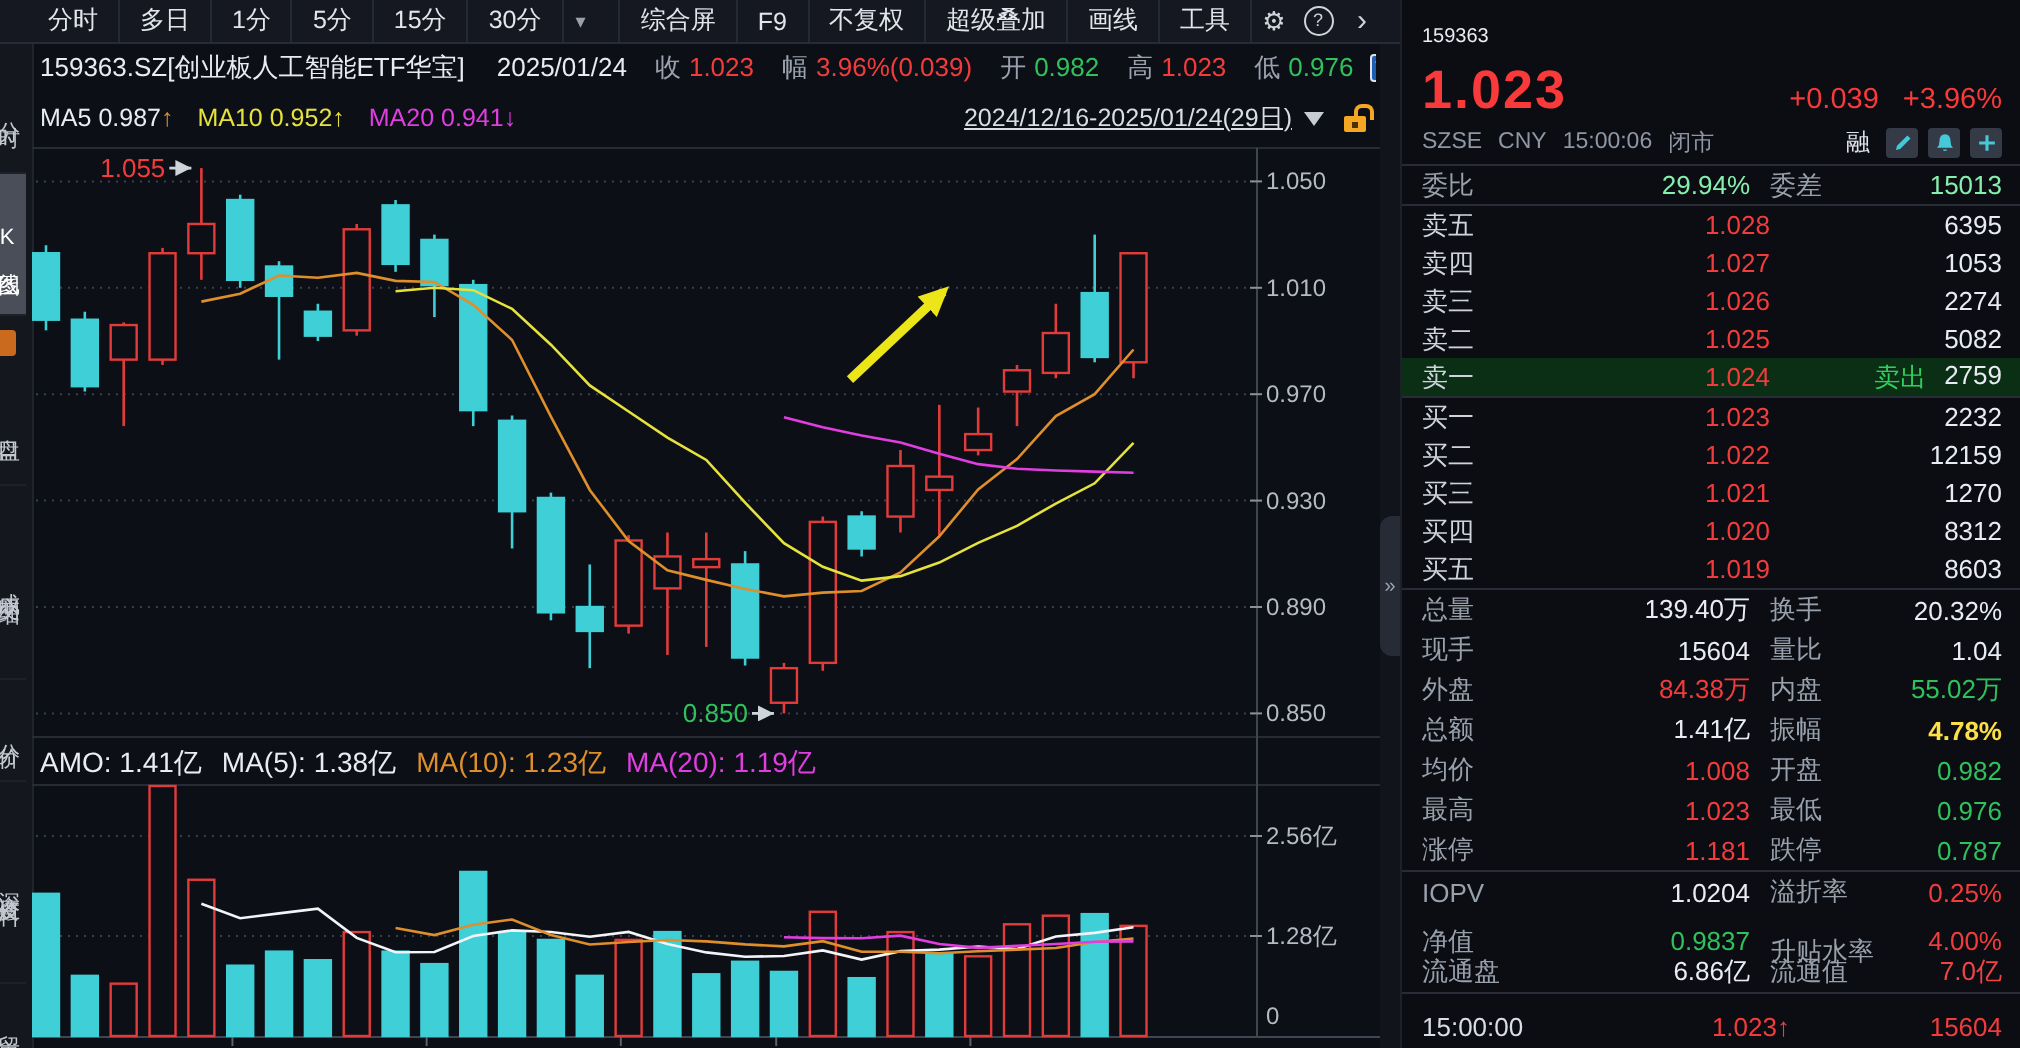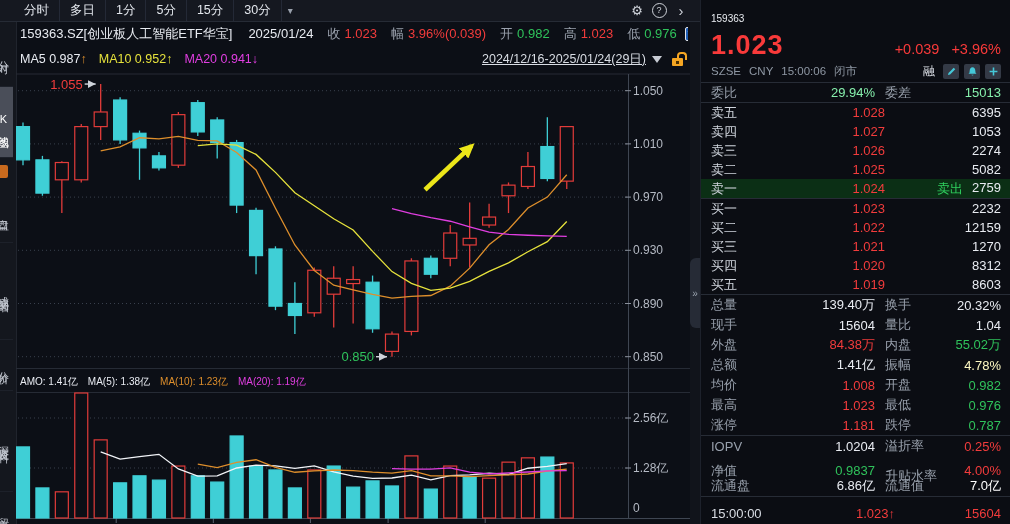--- a/index.html
+++ b/index.html
@@ -38,21 +38,21 @@
   .ma-row .grp{margin-right:12px;}
   .ma5c{color:#e9ecf2;} .ma5a{color:#de8f2c;}
   .ma10c{color:#e6e23c;} .ma20c{color:#e03ee0;}
   .range-box{margin-left:auto;display:flex;align-items:center;}
   .range-txt{color:#d9dde4;text-decoration:underline;font-size:12.5px;}
   .tri-down{width:0;height:0;border-left:5px solid transparent;border-right:5px solid transparent;border-top:7px solid #c8ccd4;margin-left:6px;}
   .lock{position:relative;width:12px;height:14px;margin-left:10px;}
   .lock-body{position:absolute;bottom:0;left:0;width:11px;height:8px;background:#f5a623;border-radius:1px;}
   .lock-body:after{content:"";position:absolute;left:4px;top:2.5px;width:2.5px;height:3px;background:#4c3000;}
   .lock-shackle{position:absolute;top:0;left:5px;width:6px;height:6px;border:2px solid #f5a623;border-bottom:none;border-radius:4px 4px 0 0;}
-  .amo-row{position:absolute;left:20px;top:374px;height:15px;font-size:10px;display:flex;align-items:center;white-space:nowrap;}
+  .amo-row{position:absolute;left:20px;top:374px;height:15px;font-size:14px;display:flex;align-items:center;white-space:nowrap;}
   .amo-row .grp{margin-right:10px;}
   #chart-svg{position:absolute;left:16px;top:46px;}
   svg text{font-family:"Liberation Sans",sans-serif;}
   
   .gutter{position:absolute;right:0;top:22px;bottom:0;width:10px;background:#11141b;}
   .collapse-tab{position:absolute;top:236px;left:0;width:10px;height:70px;background:#262b36;border-radius:6px 0 0 6px;
                 color:#9aa3af;font-size:10px;display:flex;align-items:center;justify-content:center;}
   
   .right-panel{position:absolute;left:700px;top:0;width:310px;height:524px;background:#0b0d13;border-left:1px solid #1d212b;
                display:flex;flex-direction:column;font-size:13px;}
@@ -95,20 +95,28 @@
       <div class="tb-left" id="tb-left">
           <span class="tb-item">分时</span>
           <span class="tb-item">多日</span>
           <span class="tb-item">1分</span>
           <span class="tb-item">5分</span>
           <span class="tb-item">15分</span>
           <span class="tb-item">30分</span>
           <span class="tb-caret">▾</span>
         </div>
       <div class="tb-right">
+        <span id="tb-right-items" style="display:flex;height:100%;">
+            <span class="tb-item">综合屏</span>
+            <span class="tb-item">F9</span>
+            <span class="tb-item">不复权</span>
+            <span class="tb-item">超级叠加</span>
+            <span class="tb-item">画线</span>
+            <span class="tb-item">工具</span>
+          </span>
         <span class="tb-ico">⚙</span>
         <span class="tb-ico">
             <span class="qcircle">?</span>
           </span>
         <span class="tb-ico chev">›</span>
       </div>
     </div>
 
     <div class="info-row">
       <span class="sym">159363.SZ[创业板人工智能ETF华宝]</span>
@@ -453,21 +461,21 @@
         <div class="gridrow">
           <span class="lb">外盘</span>
           <span class="vl" style="color: rgb(242, 60, 60);">84.38万</span>
           <span class="lb" style="padding-left: 10px;">内盘</span>
           <span class="vl" style="color: rgb(47, 194, 91);">55.02万</span>
         </div>
         <div class="gridrow">
           <span class="lb">总额</span>
           <span class="vl" style="color: rgb(233, 236, 242);">1.41亿</span>
           <span class="lb" style="padding-left: 10px;">振幅</span>
-          <span class="vl" style="color: #fef9c3;">4.78%</span>
+          <span class="vl" style="color: #fde047; font-weight: bold;">4.78%</span>
         </div>
         <div class="gridrow">
           <span class="lb">均价</span>
           <span class="vl" style="color: rgb(242, 60, 60);">1.008</span>
           <span class="lb" style="padding-left: 10px;">开盘</span>
           <span class="vl" style="color: rgb(47, 194, 91);">0.982</span>
         </div>
         <div class="gridrow">
           <span class="lb">最高</span>
           <span class="vl" style="color: rgb(242, 60, 60);">1.023</span>
@@ -492,21 +500,21 @@
         <div class="gridrow">
           <span class="lb">净值</span>
           <span class="vl" style="color: rgb(47, 194, 91);">0.9837</span>
           <span class="lb" style="padding-left: 10px; margin-top: 11px;">升贴水率</span>
           <span class="vl" style="color: rgb(242, 60, 60);">4.00%</span>
         </div>
         <div class="gridrow">
           <span class="lb">流通盘</span>
           <span class="vl" style="color: rgb(233, 236, 242);">6.86亿</span>
           <span class="lb" style="padding-left: 10px;">流通值</span>
-          <span class="vl" style="color: #ffffff; text-align: right;">7.0亿</span>
+          <span class="vl" style="color: #ef4444; text-align: right;">7.0亿</span>
         </div>
       </div>
     <div class="rp-div"></div>
     <div class="footer-row">
       <span class="ft">15:00:00</span>
       <span class="fp"><span>1.023</span><span>↑</span></span>
       <span class="fv">15604</span>
     </div>
   </div>
 </div>

